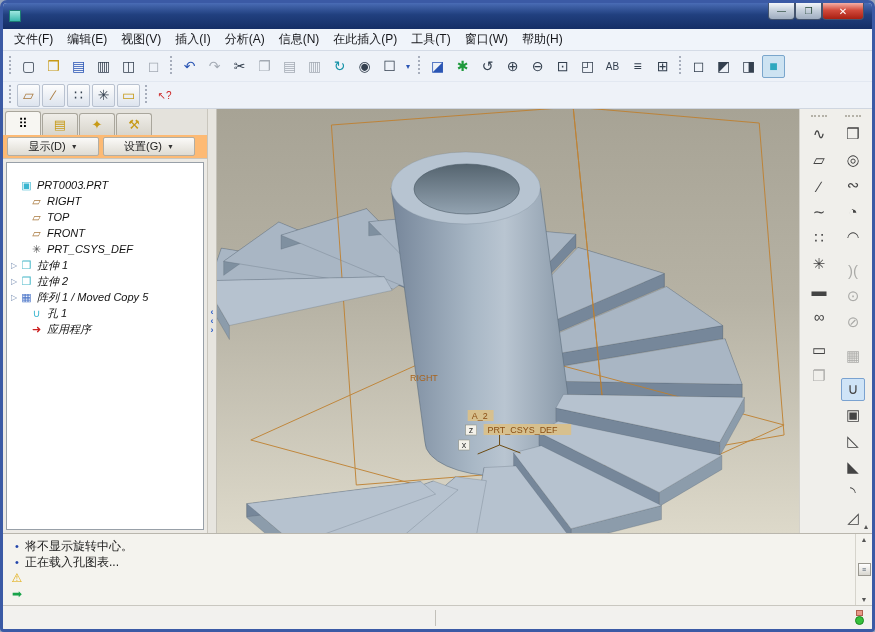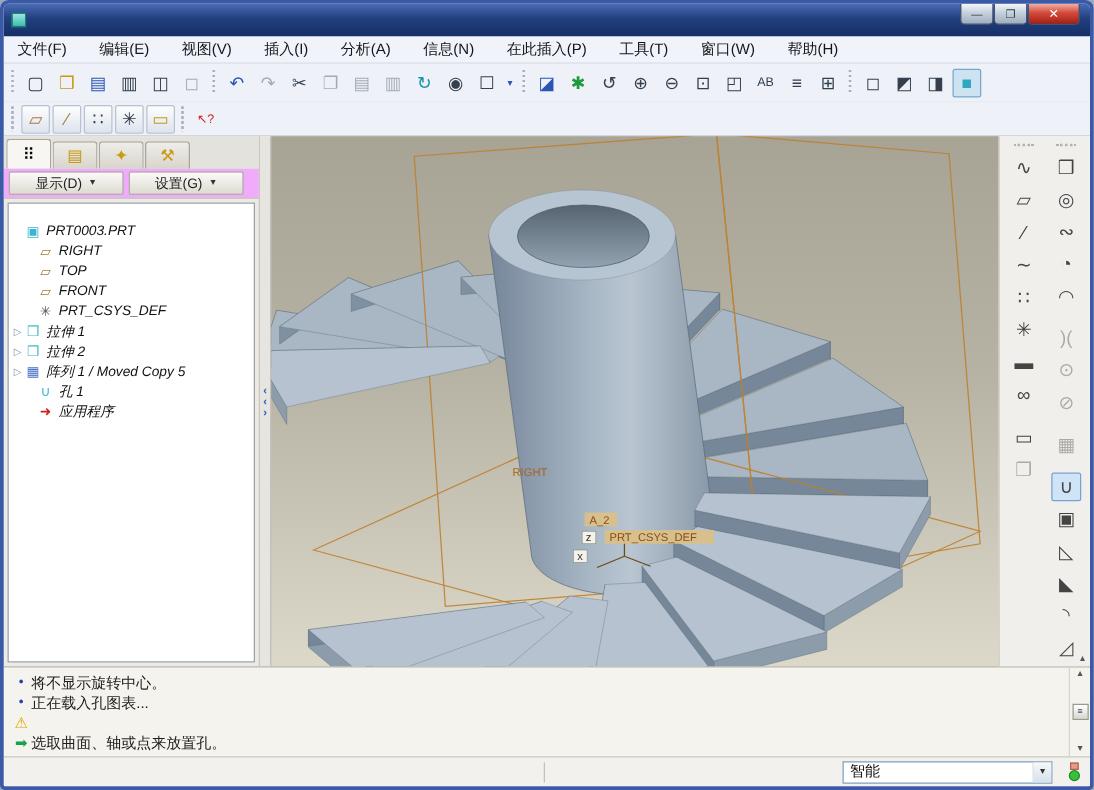--- a/index.html
+++ b/index.html
@@ -10,21 +10,21 @@
   .titlebar{height:26px;background:linear-gradient(#4a6cb5,#21407f 45%,#152e66);display:flex;
     align-items:center;padding:0 6px;flex:0 0 auto;position:relative;}
   .app-icon{width:12px;height:12px;background:linear-gradient(#9fe8e0,#3bb9ad);border:1px solid #1d7c74;margin-right:6px;}
   .title-text{color:#fff;font-size:12.5px;font-weight:bold;text-shadow:0 1px 2px #000;white-space:nowrap;}
   .win-controls{position:absolute;top:0;right:8px;display:flex;}
   .wc{height:17px;border:1px solid #44546e;border-top:none;border-radius:0 0 4px 4px;
     display:flex;align-items:center;justify-content:center;font-size:9px;color:#243;cursor:default;}
   .wc-min,.wc-rest{width:27px;background:linear-gradient(#f4f7fa,#c6d0dc 45%,#9fadc0);}
   .wc-close{width:42px;background:linear-gradient(#f5b0a6,#d24b3c 45%,#a81f12);color:#fff;font-size:10px;}
   
-  .menubar{height:22px;background:#f0f4fa;border-bottom:1px solid #d4dbe6;display:flex;align-items:center;padding:0 4px;flex:0 0 auto;gap:12px;}
+  .menubar{height:22px;background:#f0f4fa;border-bottom:1px solid #d4dbe6;display:flex;align-items:center;padding:0 4px;flex:0 0 auto;}
   .menu-item{font-size:12px;color:#15161a;padding:2px 7px;white-space:nowrap;}
   
   .toolbar{background:#eef2f8;display:flex;align-items:center;padding:1px 2px;flex:0 0 auto;}
   .tb1{height:31px;border-bottom:1px solid #e2e8f1;}
   .tb2{height:27px;border-bottom:1px solid #cfd6e0;}
   .grip{width:7px;height:20px;margin:0 2px;background:repeating-linear-gradient(#a7aebc 0 2px,transparent 2px 4px);background-size:2px 100%;background-repeat:no-repeat;background-position:2px 0;}
   .tbi{width:23px;height:23px;display:flex;align-items:center;justify-content:center;font-size:14px;
     color:#34404f;margin:0 1px;border:1px solid transparent;border-radius:2px;}
   .tbtn{border:1px solid #b9c2d0;background:linear-gradient(#fdfdfd,#dde4ee);}
   .dis{opacity:.4;}
@@ -33,21 +33,21 @@
   .c-green{color:#1e9a3c;} .c-tan{color:#a97a3f;} .c-cyan{color:#2ea8bf;}
   .c-red{color:#c22;} .sm{font-size:10px;} .xs{font-size:8px;width:10px;}
   
   .main{flex:1 1 auto;display:flex;min-height:0;}
   
   .navigator{width:205px;flex:0 0 auto;background:#eceae5;display:flex;flex-direction:column;border-right:1px solid #c9c6bd;}
   .ntabs{height:26px;display:flex;align-items:flex-end;padding:2px 2px 0 2px;gap:1px;background:#e4e2dc;}
   .ntab{width:36px;height:22px;border:1px solid #a9a69c;border-bottom:none;border-radius:3px 3px 0 0;
     background:linear-gradient(#efede8,#d8d5cc);display:flex;align-items:center;justify-content:center;font-size:13px;}
   .ntab.active{background:#f7f6f2;height:24px;}
-  .nbuttons{height:24px;display:flex;gap:4px;padding:2px 4px;background:#f0abfc;border-bottom:1px solid #cac7be;}
+  .nbuttons{height:24px;display:flex;gap:4px;padding:2px 4px;background:#fdba74;border-bottom:1px solid #cac7be;}
   .nbtn{flex:0 0 auto;width:92px;height:19px;border:1px solid #b1aea4;border-radius:2px;
     background:linear-gradient(#fbfaf8,#dedbd2);font-size:11px;display:flex;align-items:center;justify-content:center;gap:5px;color:#222;}
   .nbtn .arr{font-size:7px;color:#333;}
   .tree{flex:1 1 auto;margin:3px;background:#fff;border:1px solid #98a0a8;overflow:hidden;padding:14px 2px 2px 2px;font-family:"DejaVu Sans Mono",monospace;}
   .trow{display:flex;align-items:center;height:16px;font-size:11px;color:#111;white-space:nowrap;}
   .trow .texp{width:10px;font-size:8px;color:#7d93b5;text-align:center;flex:0 0 auto;}
   .trow .tico{width:15px;text-align:center;font-size:11px;flex:0 0 auto;}
   .trow .tlab{padding-left:3px;font-style:italic;}
   .lvl1{padding-left:10px;}
   .i-part{color:#3ab6d0;} .i-plane{color:#a97a3f;} .i-csys{color:#555;}
@@ -390,34 +390,29 @@
         </div>
       <div class="msg-line">
           <span class="msg-ic t-info">•</span>
           <span>正在载入孔图表...</span>
         </div>
       <div class="msg-line">
           <span class="msg-ic t-warning">⚠</span>
         </div>
       <div class="msg-line">
           <span class="msg-ic t-prompt">➡</span>
-          <span>选取曲面、轴或点来放置孔。</span>
         </div>
     </div>
     <div class="msg-scroll">
       <span class="msc">▲</span>
       <span class="log-btn">≡</span>
       <span class="msc">▼</span>
     </div>
   </div>
 
   <div class="statusbar">
     <div class="sb-div"></div>
-    <div class="combo">
-      <span>智能</span>
-      <span class="combo-arrow">▼</span>
-    </div>
     <div class="person">
         <div class="head"></div>
         <div class="body"></div>
       </div>
   </div>
 </div>
 
 </body></html>

